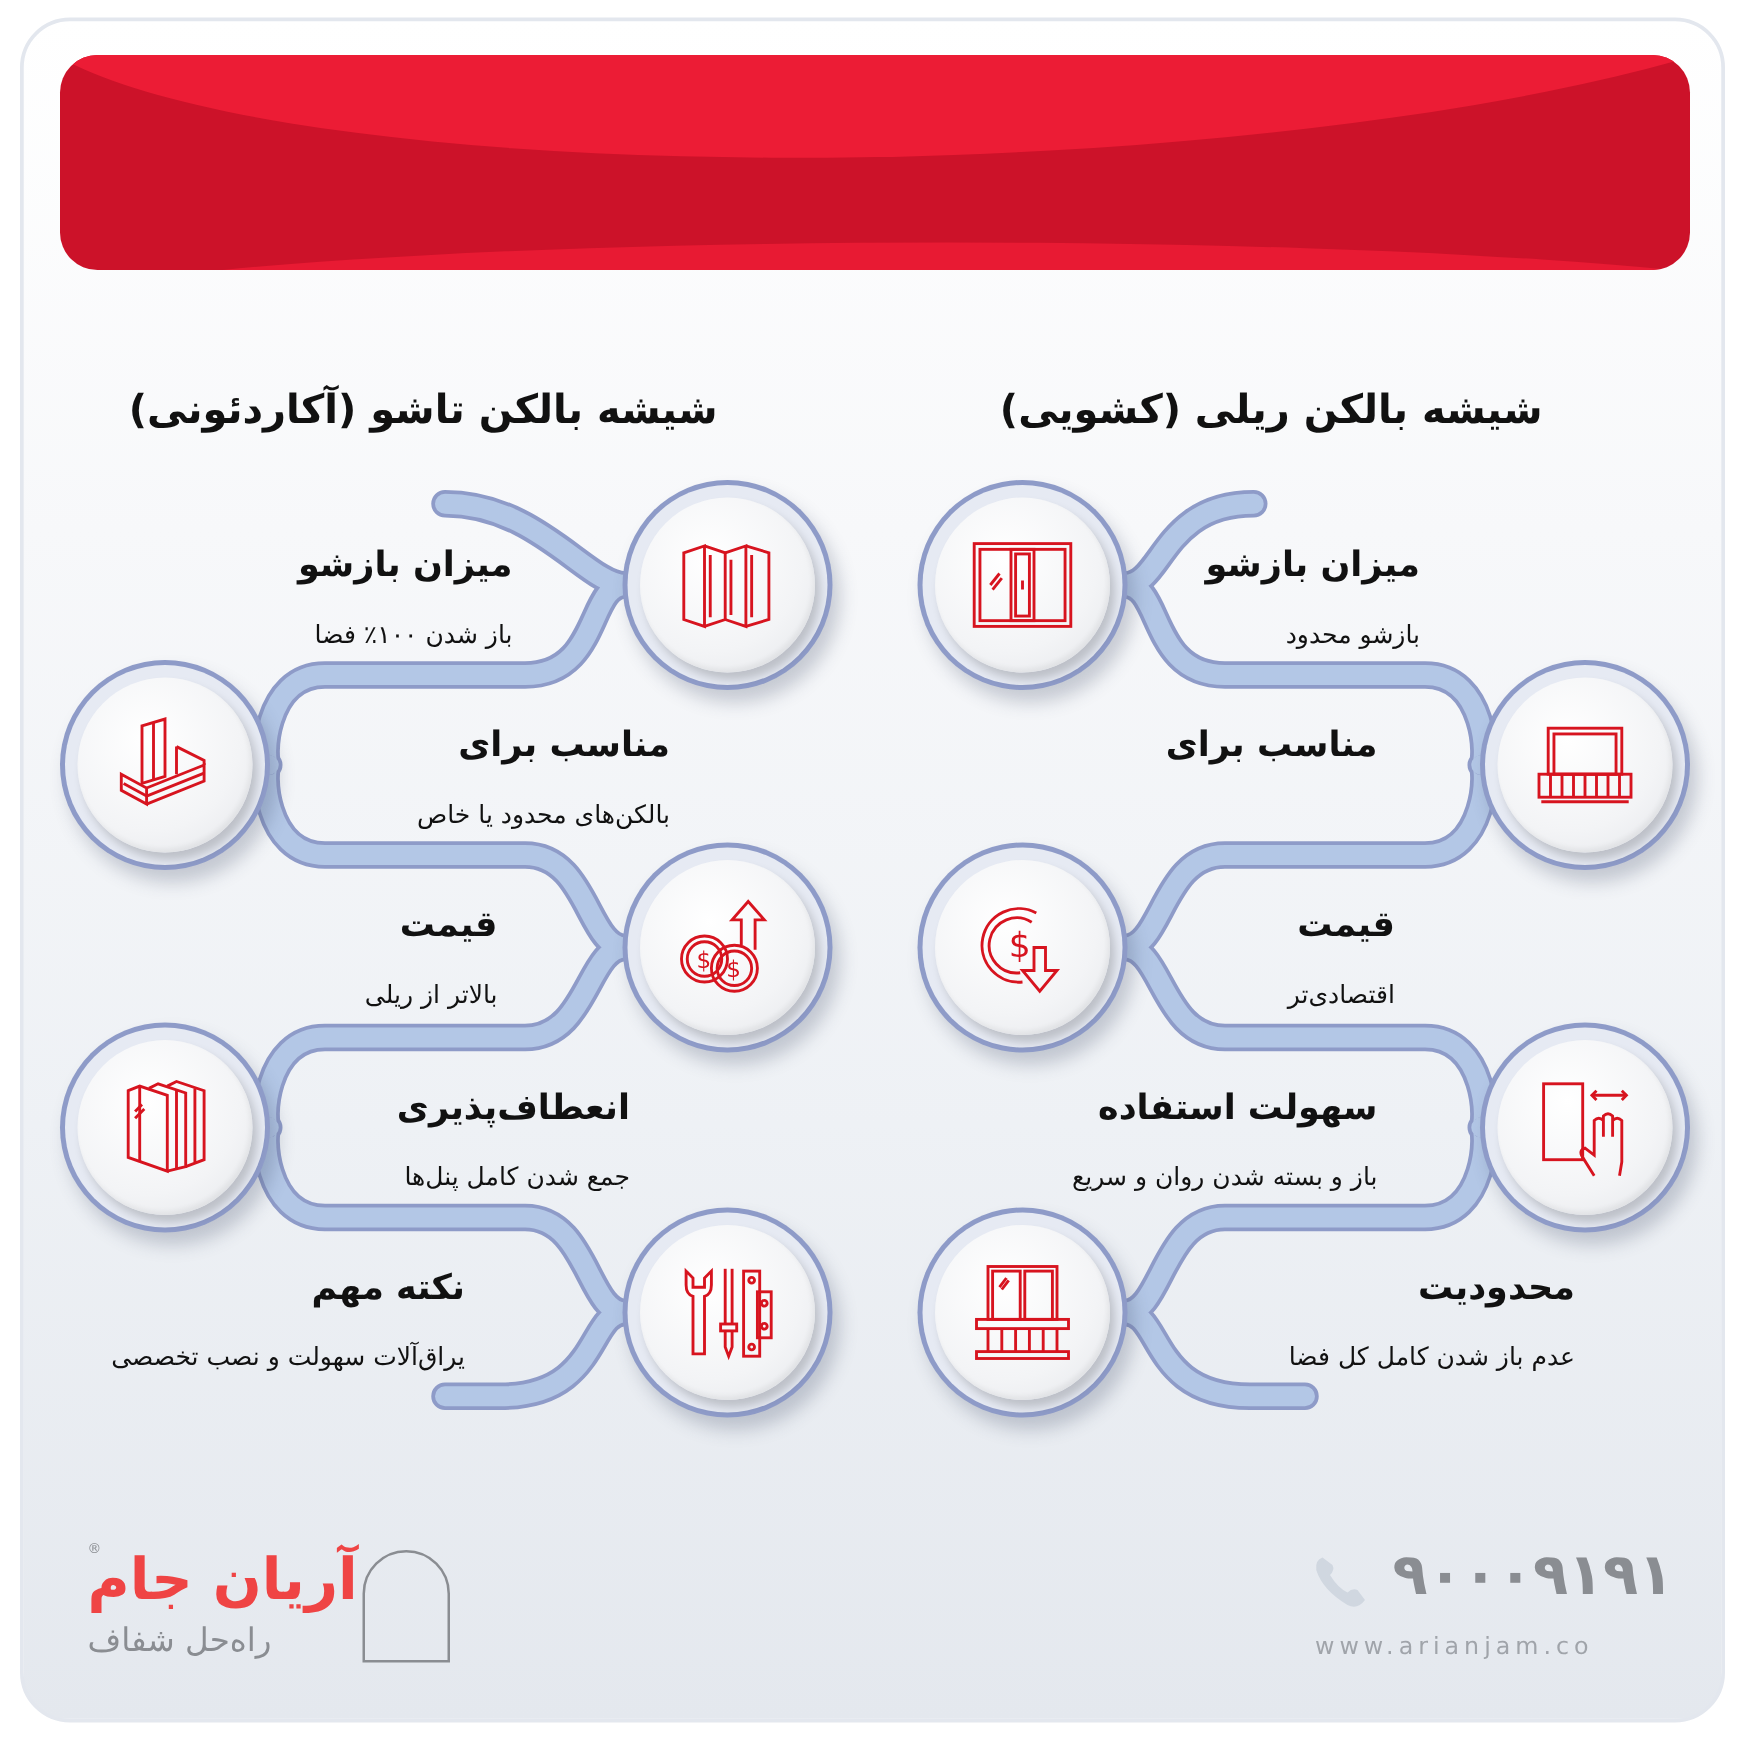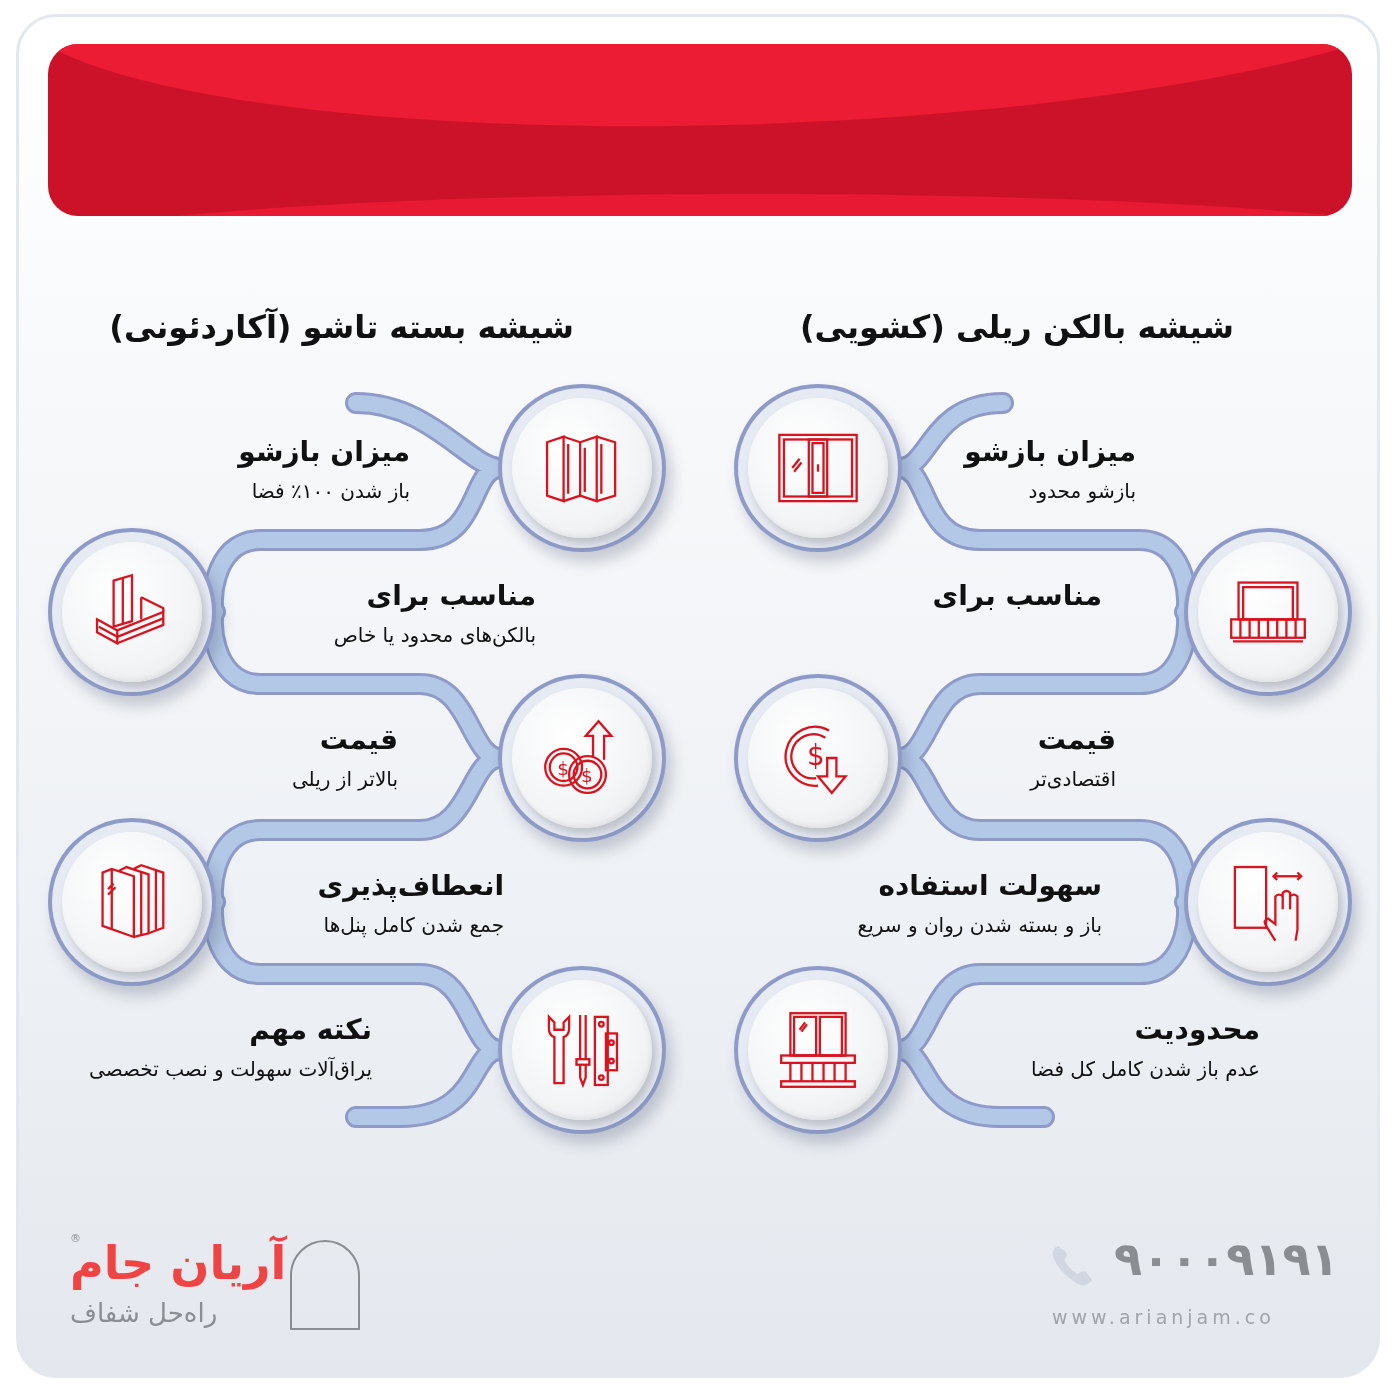--- a/index.html
+++ b/index.html
@@ -45,42 +45,42 @@
   }
   .node .face {
     position:absolute; left:14px; top:14px; width:140px; height:140px; border-radius:50%;
     background:radial-gradient(circle at 40% 35%, #ffffff 0%, #f3f4f6 60%, #e4e6ea 100%);
     box-shadow: 4px 6px 8px rgba(0,0,0,0.18), inset -2px -3px 4px rgba(0,0,0,0.05);
     display:flex; align-items:center; justify-content:center;
   }
   .node svg { width:92px; height:92px; }
   .item-text { position:absolute; direction:rtl; text-align:right; white-space:nowrap; }
   .item-title { font-size:28px; font-weight:bold; color:#111; line-height:40px; }
-  .item-sub { font-size:20px; color:#111; line-height:34px; margin-top:2px; }
+  .item-sub { font-size:20px; color:#111; line-height:34px; margin-top:18px; }
   .footer-logo { position:absolute; left:70px; top:1236px; }
   .logo-name { position:absolute; left:0; top:0; font-size:46px; font-weight:bold; color:#ef4444; direction:rtl; white-space:nowrap; }
   .logo-reg { position:absolute; left:0; top:-4px; font-size:11px; color:#8a8d92; }
   .logo-tag { position:absolute; left:0; top:62px; font-size:26px; color:#8a8d92; direction:rtl; white-space:nowrap; letter-spacing:1px;}
   .logo-arch { position:absolute; left:290px; top:1240px; width:70px; height:90px; border:2px solid #8a8d92; border-bottom:2px solid #8a8d92; border-radius:35px 35px 0 0; box-sizing:border-box; }
   .phone { position:absolute; left:1114px; top:1232px; font-size:46px; color:#8a8d92; letter-spacing:6px; font-weight:bold; }
   .phone-icon { position:absolute; left:1048px; top:1240px; width:50px; height:50px; }
   .website { position:absolute; left:1052px; top:1306px; font-size:19px; color:#a0a4aa; letter-spacing:4px; font-family:"DejaVu Sans", sans-serif; }
 </style>
 </head>
 <body>
 
 <div class="card"></div>
 
 <div class="header">
   <div class="sheen"></div>
   <div class="sheen2"></div>
 </div>
 
 <div class="col-title" style="right:166px;">شیشه بالکن ریلی (کشویی)</div>
-<div class="col-title" style="right:826px;">شیشه بسته تاشو (آکاردئونی)</div>
+<div class="col-title" style="right:826px;">شیشه بالکن تاشو (آکاردئونی)</div>
 
 <svg class="connectors" width="1400" height="1400">
   <g fill="none" stroke-linecap="round" stroke-linejoin="round">
 
     <path d="M 1003 403 C 930 403, 930 468, 900 468 M 900 468 C 930 468, 920 540, 980 540 L 1140 540 C 1190 540, 1190 612, 1185 612 M 1185 612 C 1190 612, 1190 684, 1140 684 L 980 684 C 930 684, 930 758, 900 758 M 900 758 C 930 758, 930 830, 980 830 L 1140 830 C 1190 830, 1190 902, 1185 902 M 1185 902 C 1190 902, 1190 974, 1140 974 L 980 974 C 930 974, 930 1050, 900 1050 M 900 1050 C 930 1050, 920 1117, 1000 1117 L 1044 1117" stroke="#8e9bc8" stroke-width="22"></path>
     <path d="M 1003 403 C 930 403, 930 468, 900 468 M 900 468 C 930 468, 920 540, 980 540 L 1140 540 C 1190 540, 1190 612, 1185 612 M 1185 612 C 1190 612, 1190 684, 1140 684 L 980 684 C 930 684, 930 758, 900 758 M 900 758 C 930 758, 930 830, 980 830 L 1140 830 C 1190 830, 1190 902, 1185 902 M 1185 902 C 1190 902, 1190 974, 1140 974 L 980 974 C 930 974, 930 1050, 900 1050 M 900 1050 C 930 1050, 920 1117, 1000 1117 L 1044 1117" stroke="#b3c7e6" stroke-width="16"></path>
 
     <path d="M 356 403 C 430 403, 470 468, 500 468 M 500 468 C 470 468, 480 540, 420 540 L 260 540 C 210 540, 210 612, 215 612 M 215 612 C 210 612, 210 684, 260 684 L 420 684 C 470 684, 470 758, 500 758 M 500 758 C 470 758, 470 830, 420 830 L 260 830 C 210 830, 210 902, 215 902 M 215 902 C 210 902, 210 974, 260 974 L 420 974 C 470 974, 470 1050, 500 1050 M 500 1050 C 470 1050, 480 1117, 400 1117 L 356 1117" stroke="#8e9bc8" stroke-width="22"></path>
     <path d="M 356 403 C 430 403, 470 468, 500 468 M 500 468 C 470 468, 480 540, 420 540 L 260 540 C 210 540, 210 612, 215 612 M 215 612 C 210 612, 210 684, 260 684 L 420 684 C 470 684, 470 758, 500 758 M 500 758 C 470 758, 470 830, 420 830 L 260 830 C 210 830, 210 902, 215 902 M 215 902 C 210 902, 210 974, 260 974 L 420 974 C 470 974, 470 1050, 500 1050 M 500 1050 C 470 1050, 480 1117, 400 1117 L 356 1117" stroke="#b3c7e6" stroke-width="16"></path>
   </g>

